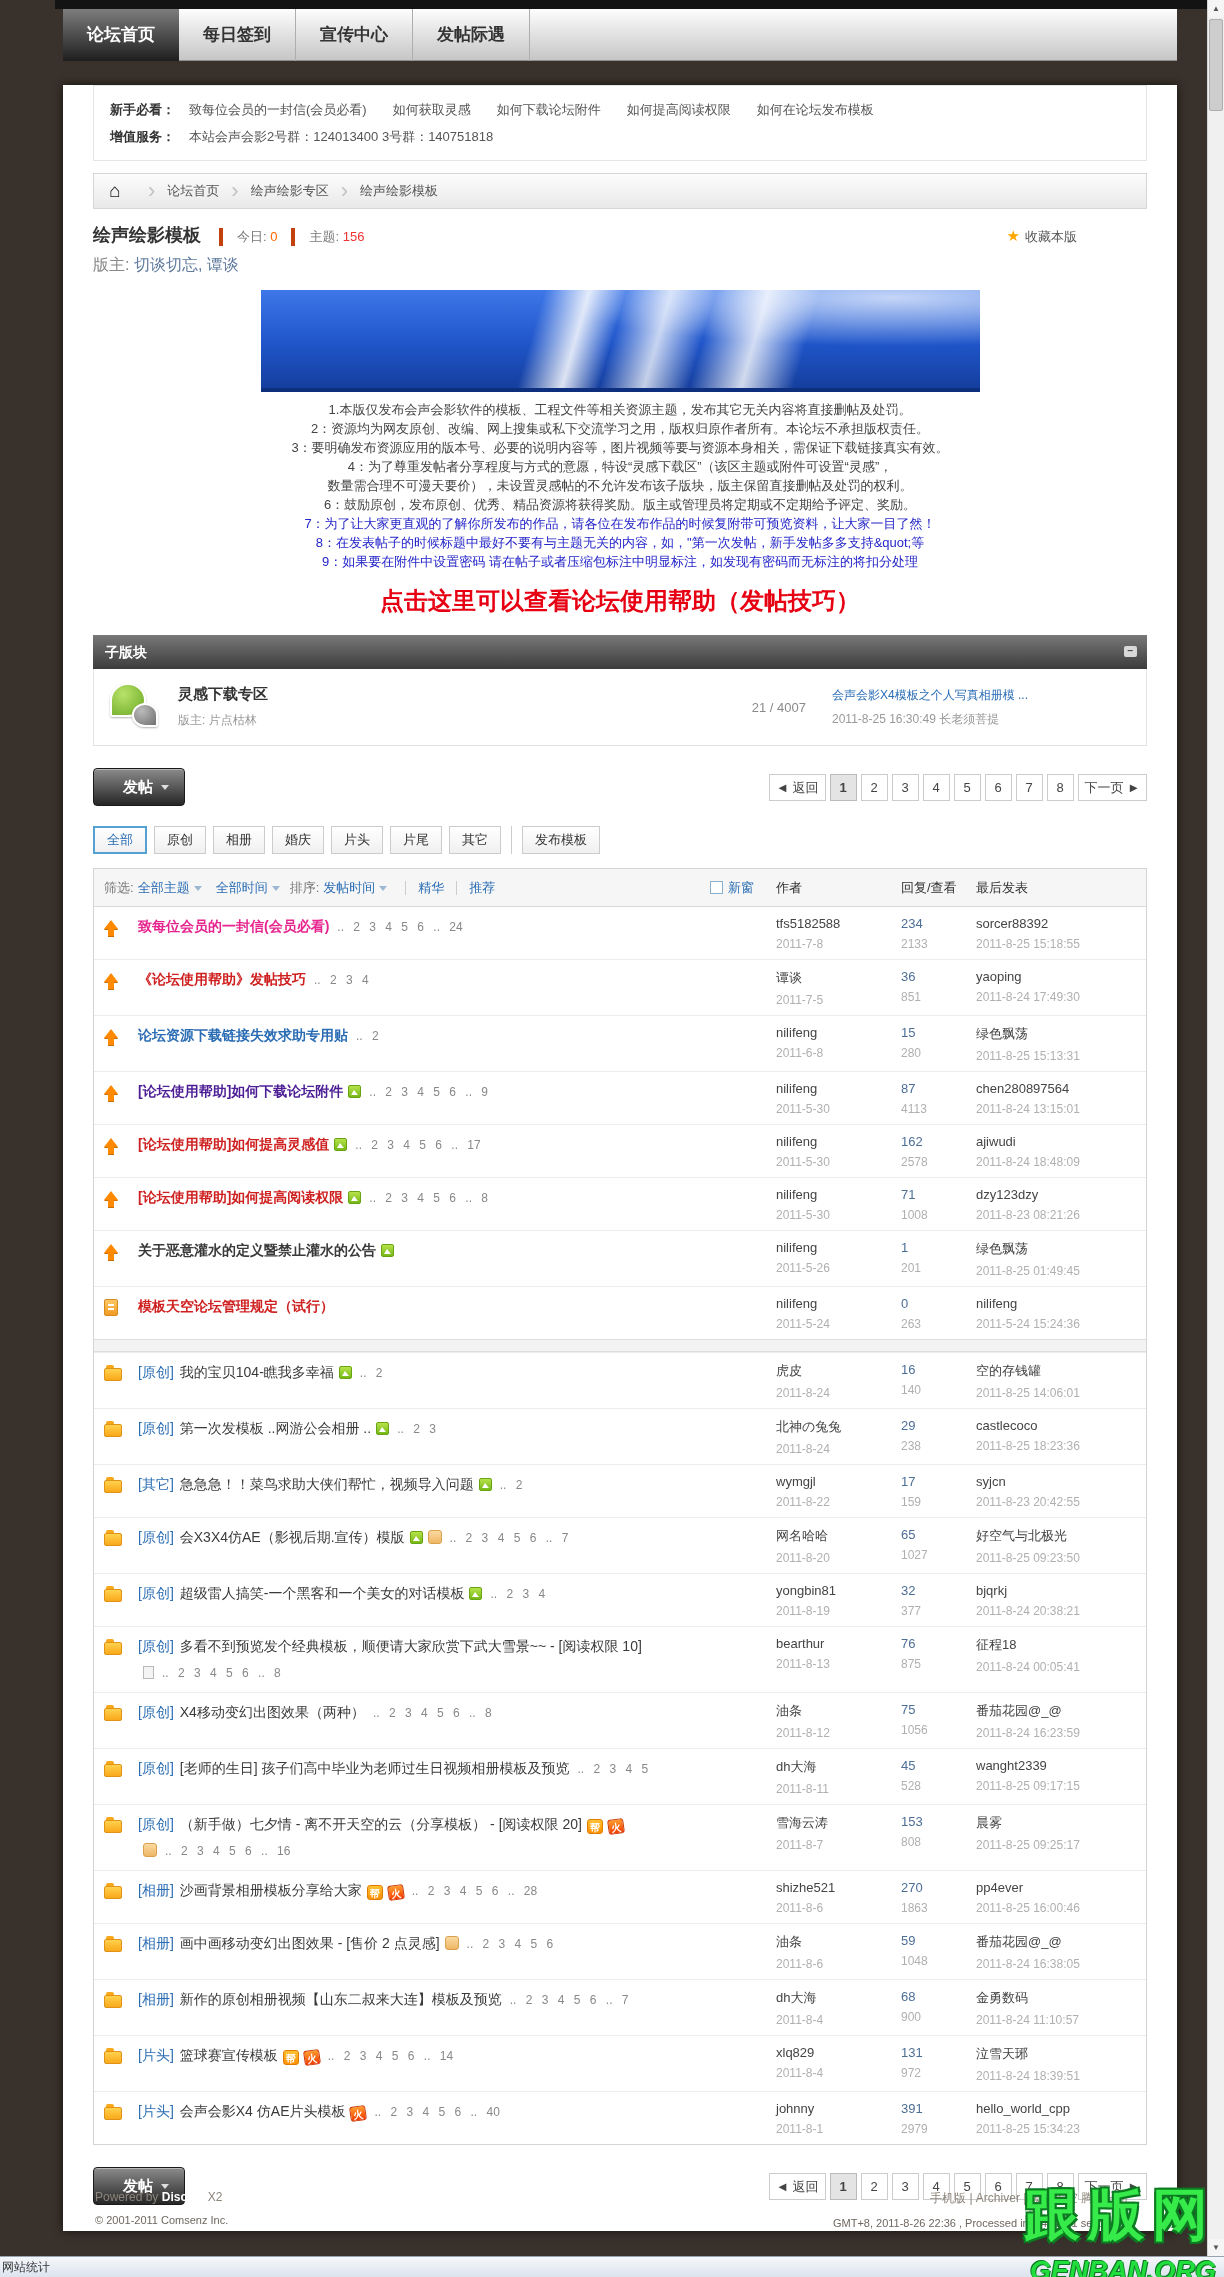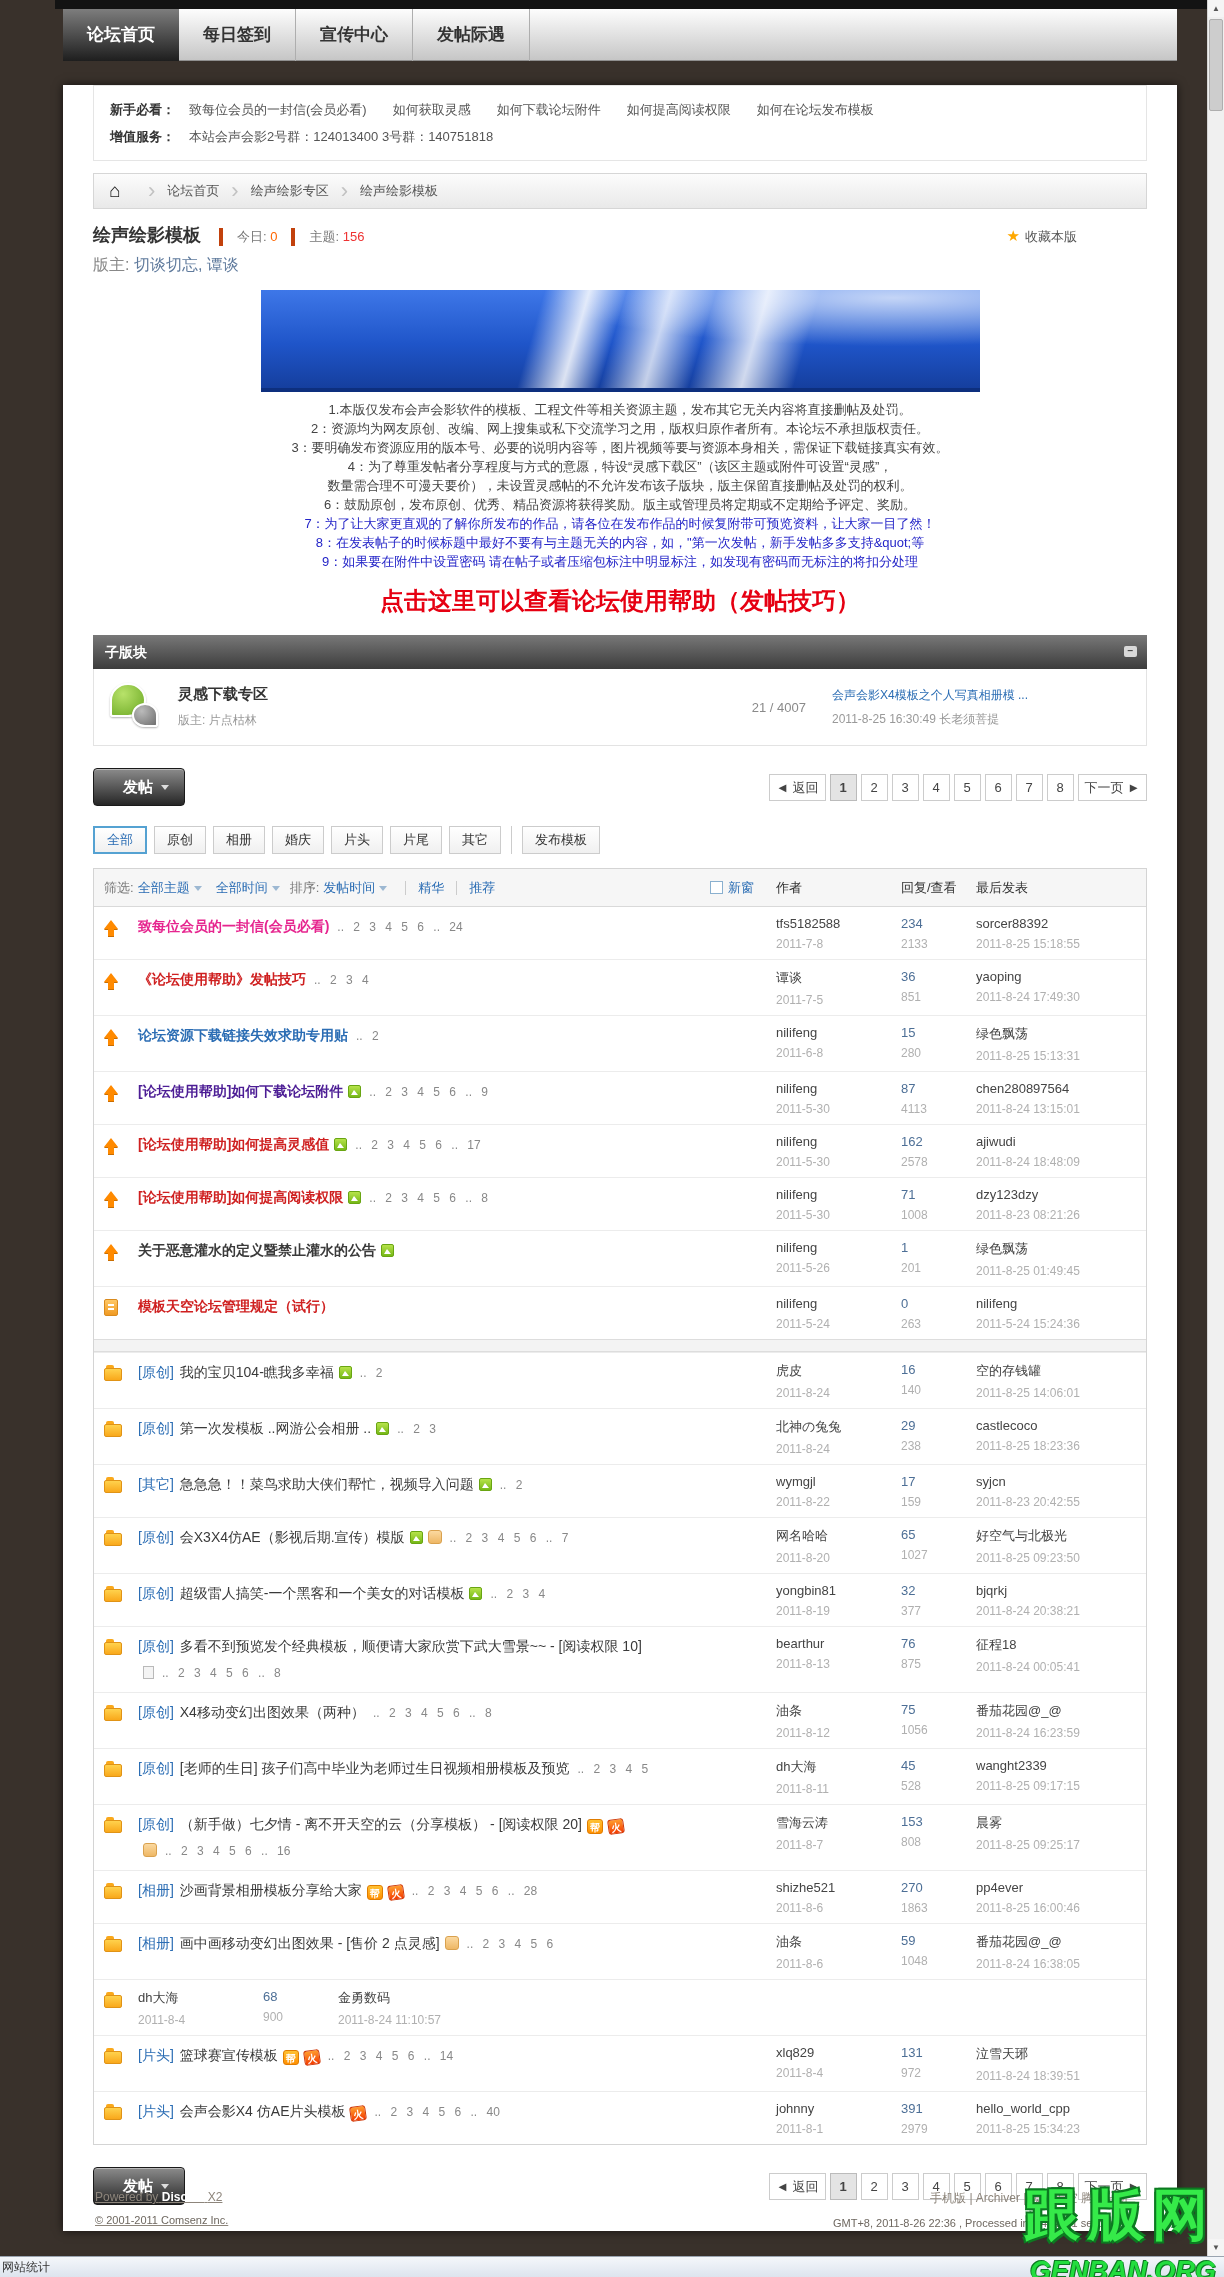--- a/index.html
+++ b/index.html
@@ -118,21 +118,21 @@
   .mi-img { width:13px; height:13px; background:linear-gradient(#b6e34a,#76b817); border:1px solid #69a512; border-radius:2px; position:relative; }
   .mi-img::after { content:""; position:absolute; left:2px; bottom:2px; border-left:3px solid transparent; border-right:4px solid transparent; border-bottom:5px solid #fff; }
   .mi-clip { width:11px; height:13px; background:#f4f4f4; border:1px solid #b9b9b9; }
   .mi-hand { width:14px; height:14px; background:linear-gradient(#fbd9a0,#eeb765); border:1px solid #d9a14e; border-radius:3px; }
   .mi-badge { width:16px; height:15px; color:#fff; font-size:10px; font-weight:bold; text-align:center; line-height:15px; border-radius:3px; }
   .mi-help { background:linear-gradient(#ffc233,#ff8f00); border:1px solid #e07c00; }
   .mi-fire { background:linear-gradient(#ff9d2e,#f43b00); border:1px solid #cf3300; transform:rotate(-8deg); }
 
   
   .footer { position:absolute; left:63px; right:63px; top:2190px; color:#8d857b; font-size:12px; }
-  .foot-left { float:left; margin-left:32px;text-decoration:underline; }
+  .foot-left { float:left; margin-left:32px; }
   .foot-right { float:right; margin-right:32px; text-align:right; }
   .foot-left .brand { color:#fff; font-weight:bold; }
   .foot-line2 { margin-top:10px; color:#6e675f; font-size:11px; }
 
   .watermark { position:absolute; right:8px; top:2178px; text-align:right; z-index:5; }
   .wm1 { font-size:56px; font-weight:bold; color:#35ea49; letter-spacing:8px; text-shadow:2px 2px 0 #0c7a21, -2px -2px 0 #0c7a21, 2px -2px 0 #0c7a21, -2px 2px 0 #0c7a21; }
   .wm2 { font-size:27px; font-weight:bold; font-style:italic; color:#22dd3e; text-shadow:1px 1px 0 #0c7a21, -1px -1px 0 #0c7a21; margin-top:2px; }
 
   .statusbar { position:absolute; left:0; right:0; bottom:0; height:21px; background:linear-gradient(#f4f7fb,#dde4ee); border-top:1px solid #9aa4b0; font-size:12px; color:#333; line-height:20px; padding-left:2px; }
 
@@ -579,20 +579,21 @@
               <div>59</div>
               <div class="subtxt">1048</div>
             </div>
             <div class="cell-last">
               <div>番茄花园@_@</div>
               <div class="subtxt">2011-8-24 16:38:05</div>
             </div>
           </div>
           <div class="trow">
             <div class="cell-icon"><span class="icon-folder"></span></div>
+            <div class="cell-title"><a class="tag">[相册]</a><a class="title" style="color: rgb(58, 58, 58);">新作的原创相册视频【山东二叔来大连】模板及预览</a><span class="pages">.. 2 3 4 5 6 .. 7</span></div>
             <div class="cell-author">
               <div>dh大海</div>
               <div class="subtxt">2011-8-4</div>
             </div>
             <div class="cell-nums">
               <div>68</div>
               <div class="subtxt">900</div>
             </div>
             <div class="cell-last">
               <div>金勇数码</div>

